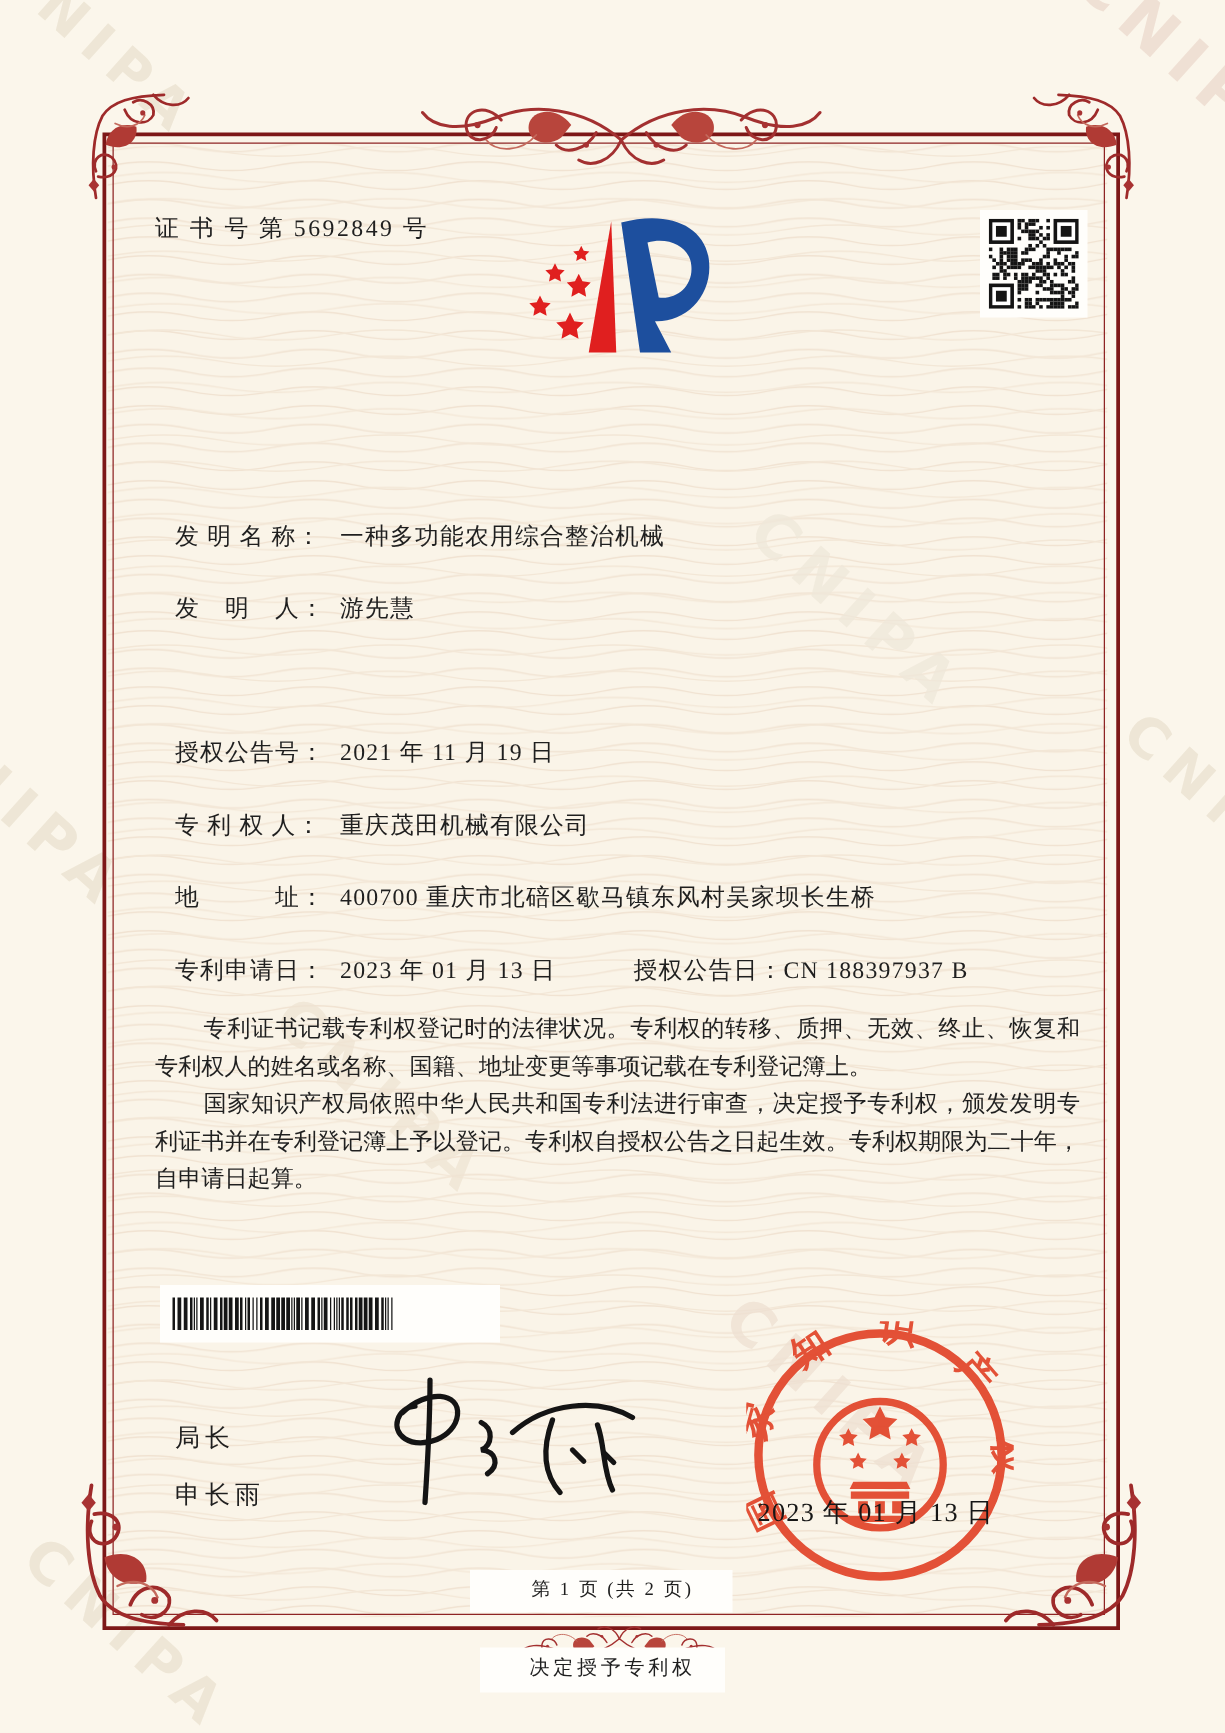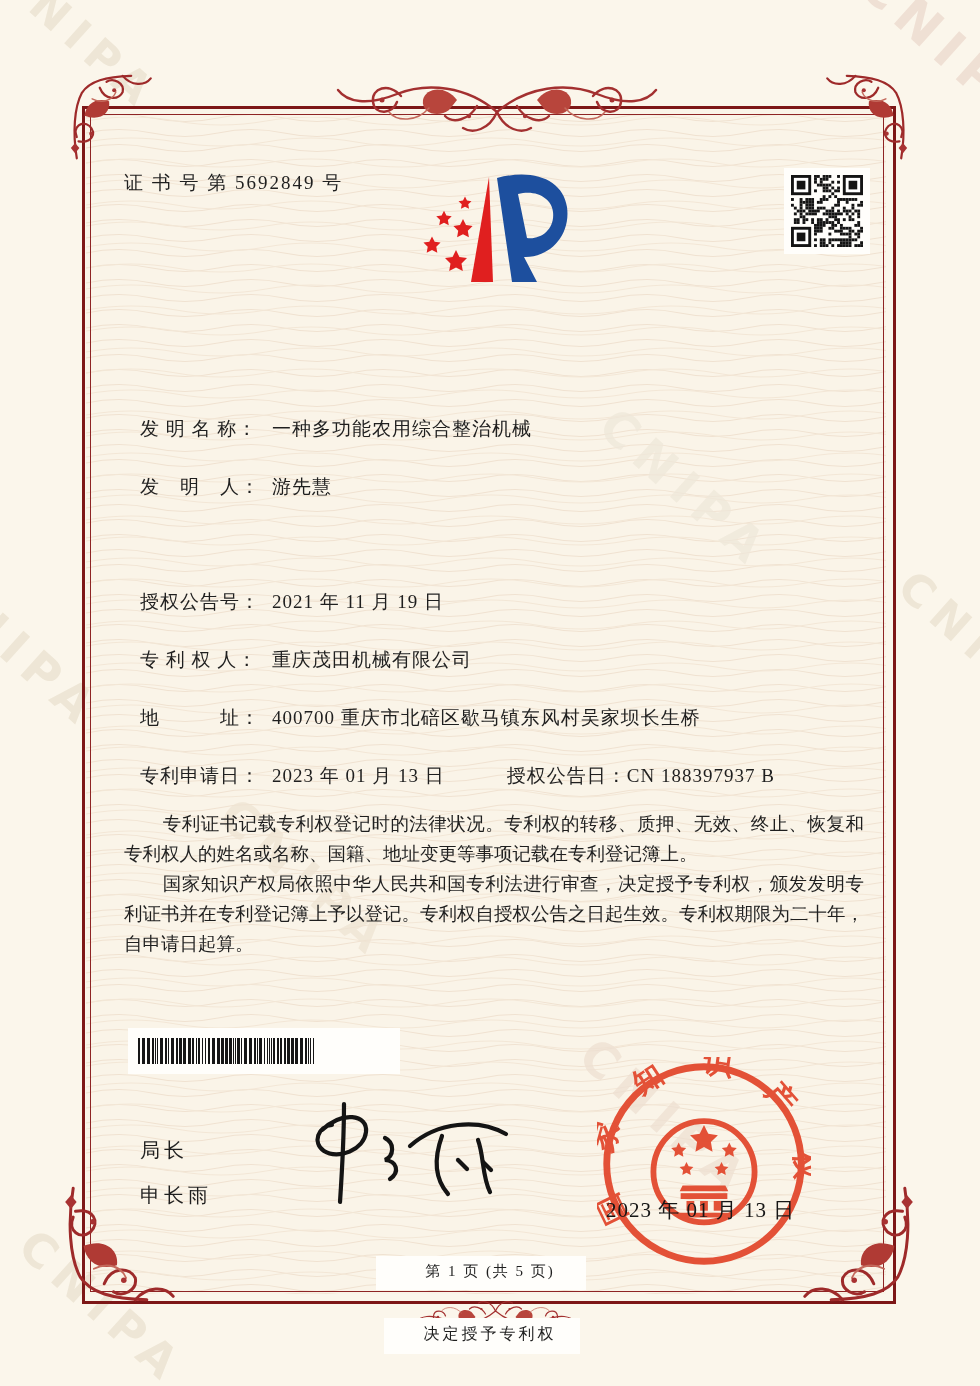--- a/index.html
+++ b/index.html
@@ -429,18 +429,18 @@
       <rect x="86" y="140" width="48" height="6"></rect>
       <rect x="92" y="148" width="8" height="10"></rect>
       <rect x="106" y="148" width="8" height="10"></rect>
       <rect x="120" y="148" width="8" height="10"></rect>
       <path d="M84,160 h52 v5 h-52 Z"></path>
     </g>
   </svg>
   <div class="abs seal-date">2023 年 01 月 13 日</div>
 
   <div class="abs whitebox" style="left:376px;top:1256px;width:210px;height:34px"></div>
-  <div class="abs pageno">第 1 页 (共 5 页)</div>
+  <div class="abs pageno">第 1 页 (共 2 页)</div>
 
   <div class="abs whitebox" style="left:384px;top:1318px;width:196px;height:36px"></div>
   <div class="abs note">决定授予专利权</div>
 
 </div>
 
 </body></html>

